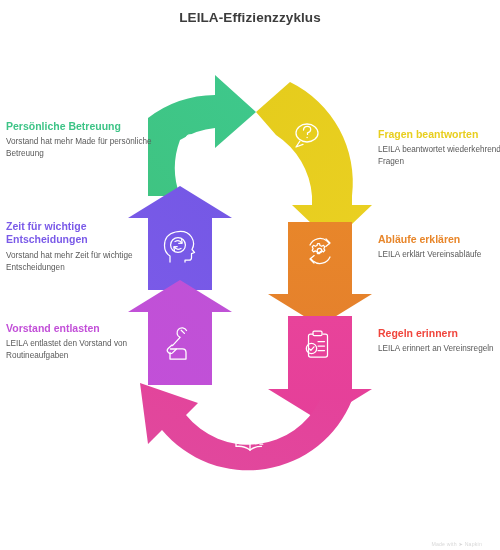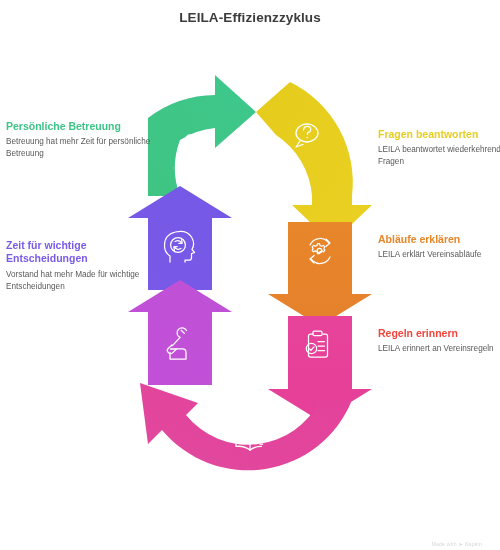--- a/index.html
+++ b/index.html
@@ -239,28 +239,32 @@
         <path d="M 260,444.2 l 2.7,0"></path>
         <path d="M 261.3,428.2 l 0,-2.2"></path>
         <path d="M 254.6,431 l -1.8,-1.3"></path>
         <path d="M 268,431 l 1.8,-1.3"></path>
       </g>
     </g>
   </svg>
 
   <div class="label-block label-left" style="top:120px;">
     <div class="label-title" style="color:#3ec487;">Persönliche Betreuung</div>
-    <div class="label-desc">Betreuung hat mehr Zeit für persönliche Betreuung</div>
-  </div>
-
-  <div class="label-block label-left" style="top:239px;">
+    <div class="label-desc">Vorstand hat mehr Made für persönliche Betreuung</div>
+  </div>
+
+  <div class="label-block label-left" style="top:220px;">
     <div class="label-title" style="color:#7a5ae8;">Zeit für wichtige Entscheidungen</div>
-    <div class="label-desc">Vorstand hat mehr Made für wichtige Entscheidungen</div>
-  </div>
-
+    <div class="label-desc">Vorstand hat mehr Zeit für wichtige Entscheidungen</div>
+  </div>
+
+  <div class="label-block label-left" style="top:322px;">
+    <div class="label-title" style="color:#c24fd8;">Vorstand entlasten</div>
+    <div class="label-desc">LEILA entlastet den Vorstand von Routineaufgaben</div>
+  </div>
 
   <div class="label-block label-right" style="top:128px;">
     <div class="label-title" style="color:#e8ce1e;">Fragen beantworten</div>
     <div class="label-desc">LEILA beantwortet wiederkehrende Fragen</div>
   </div>
 
   <div class="label-block label-right" style="top:233px;">
     <div class="label-title" style="color:#e8862a;">Abläufe erklären</div>
     <div class="label-desc">LEILA erklärt Vereinsabläufe</div>
   </div>

